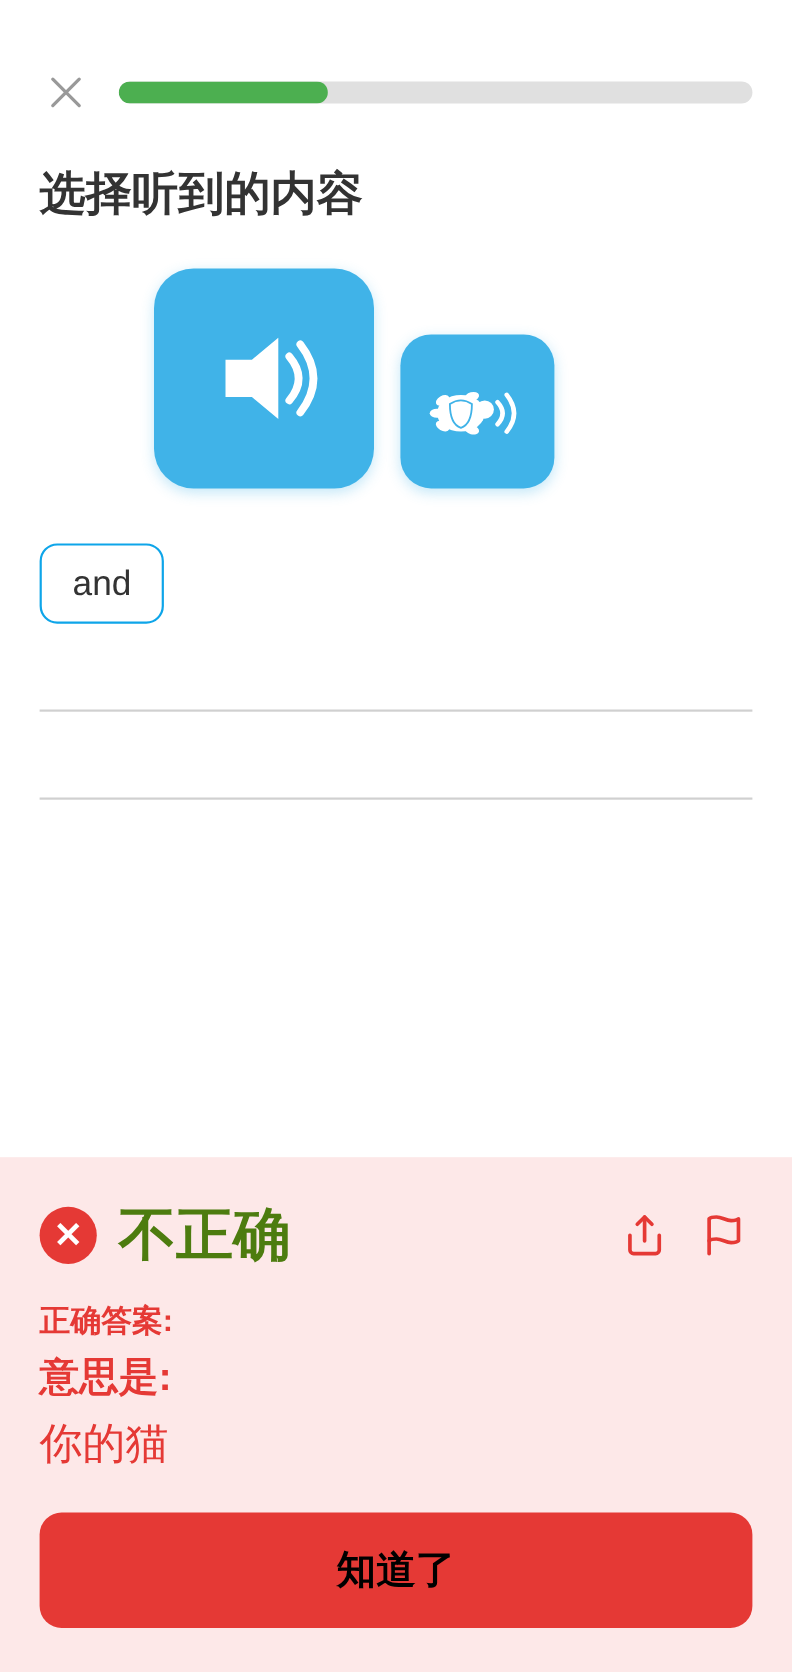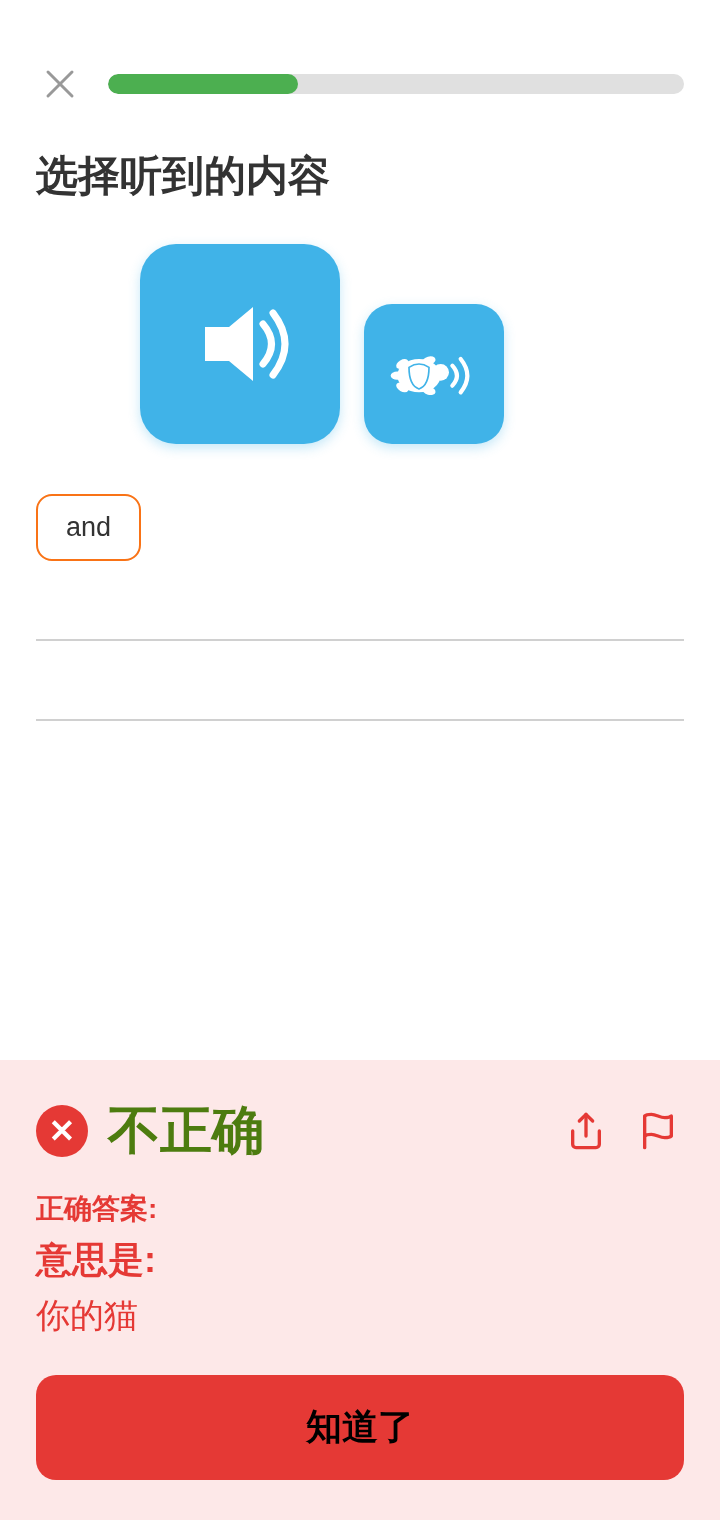--- a/index.html
+++ b/index.html
@@ -96,24 +96,24 @@
 
     
     .word-choices {
       display: flex;
       flex-wrap: wrap;
       padding: 10px 36px 0 36px;
       gap: 16px;
     }
 
     .word-chip {
-      border: 2px solid #f97316;
+      border: 2px solid #0ea5e9;
       border-radius: 16px;
       padding: 16px 28px;
-      font-size: 27px;
+      font-size: 32px;
       color: #333;
       background: #fff;
       cursor: pointer;
     }
 
     
     .answer-lines {
       padding: 20px 36px 0 36px;
     }
 
@@ -216,21 +216,21 @@
     }
 
     .meaning-label {
       font-size: 36px;
       font-weight: 700;
       color: #e53935;
       margin-bottom: 8px;
     }
 
     .meaning-value {
-      font-size: 34px;
+      font-size: 39px;
       color: #e53935;
       margin-bottom: 36px;
     }
 
     .got-it-btn {
       width: 100%;
       background: #e53935;
       border: none;
       border-radius: 20px;
       padding: 28px;

